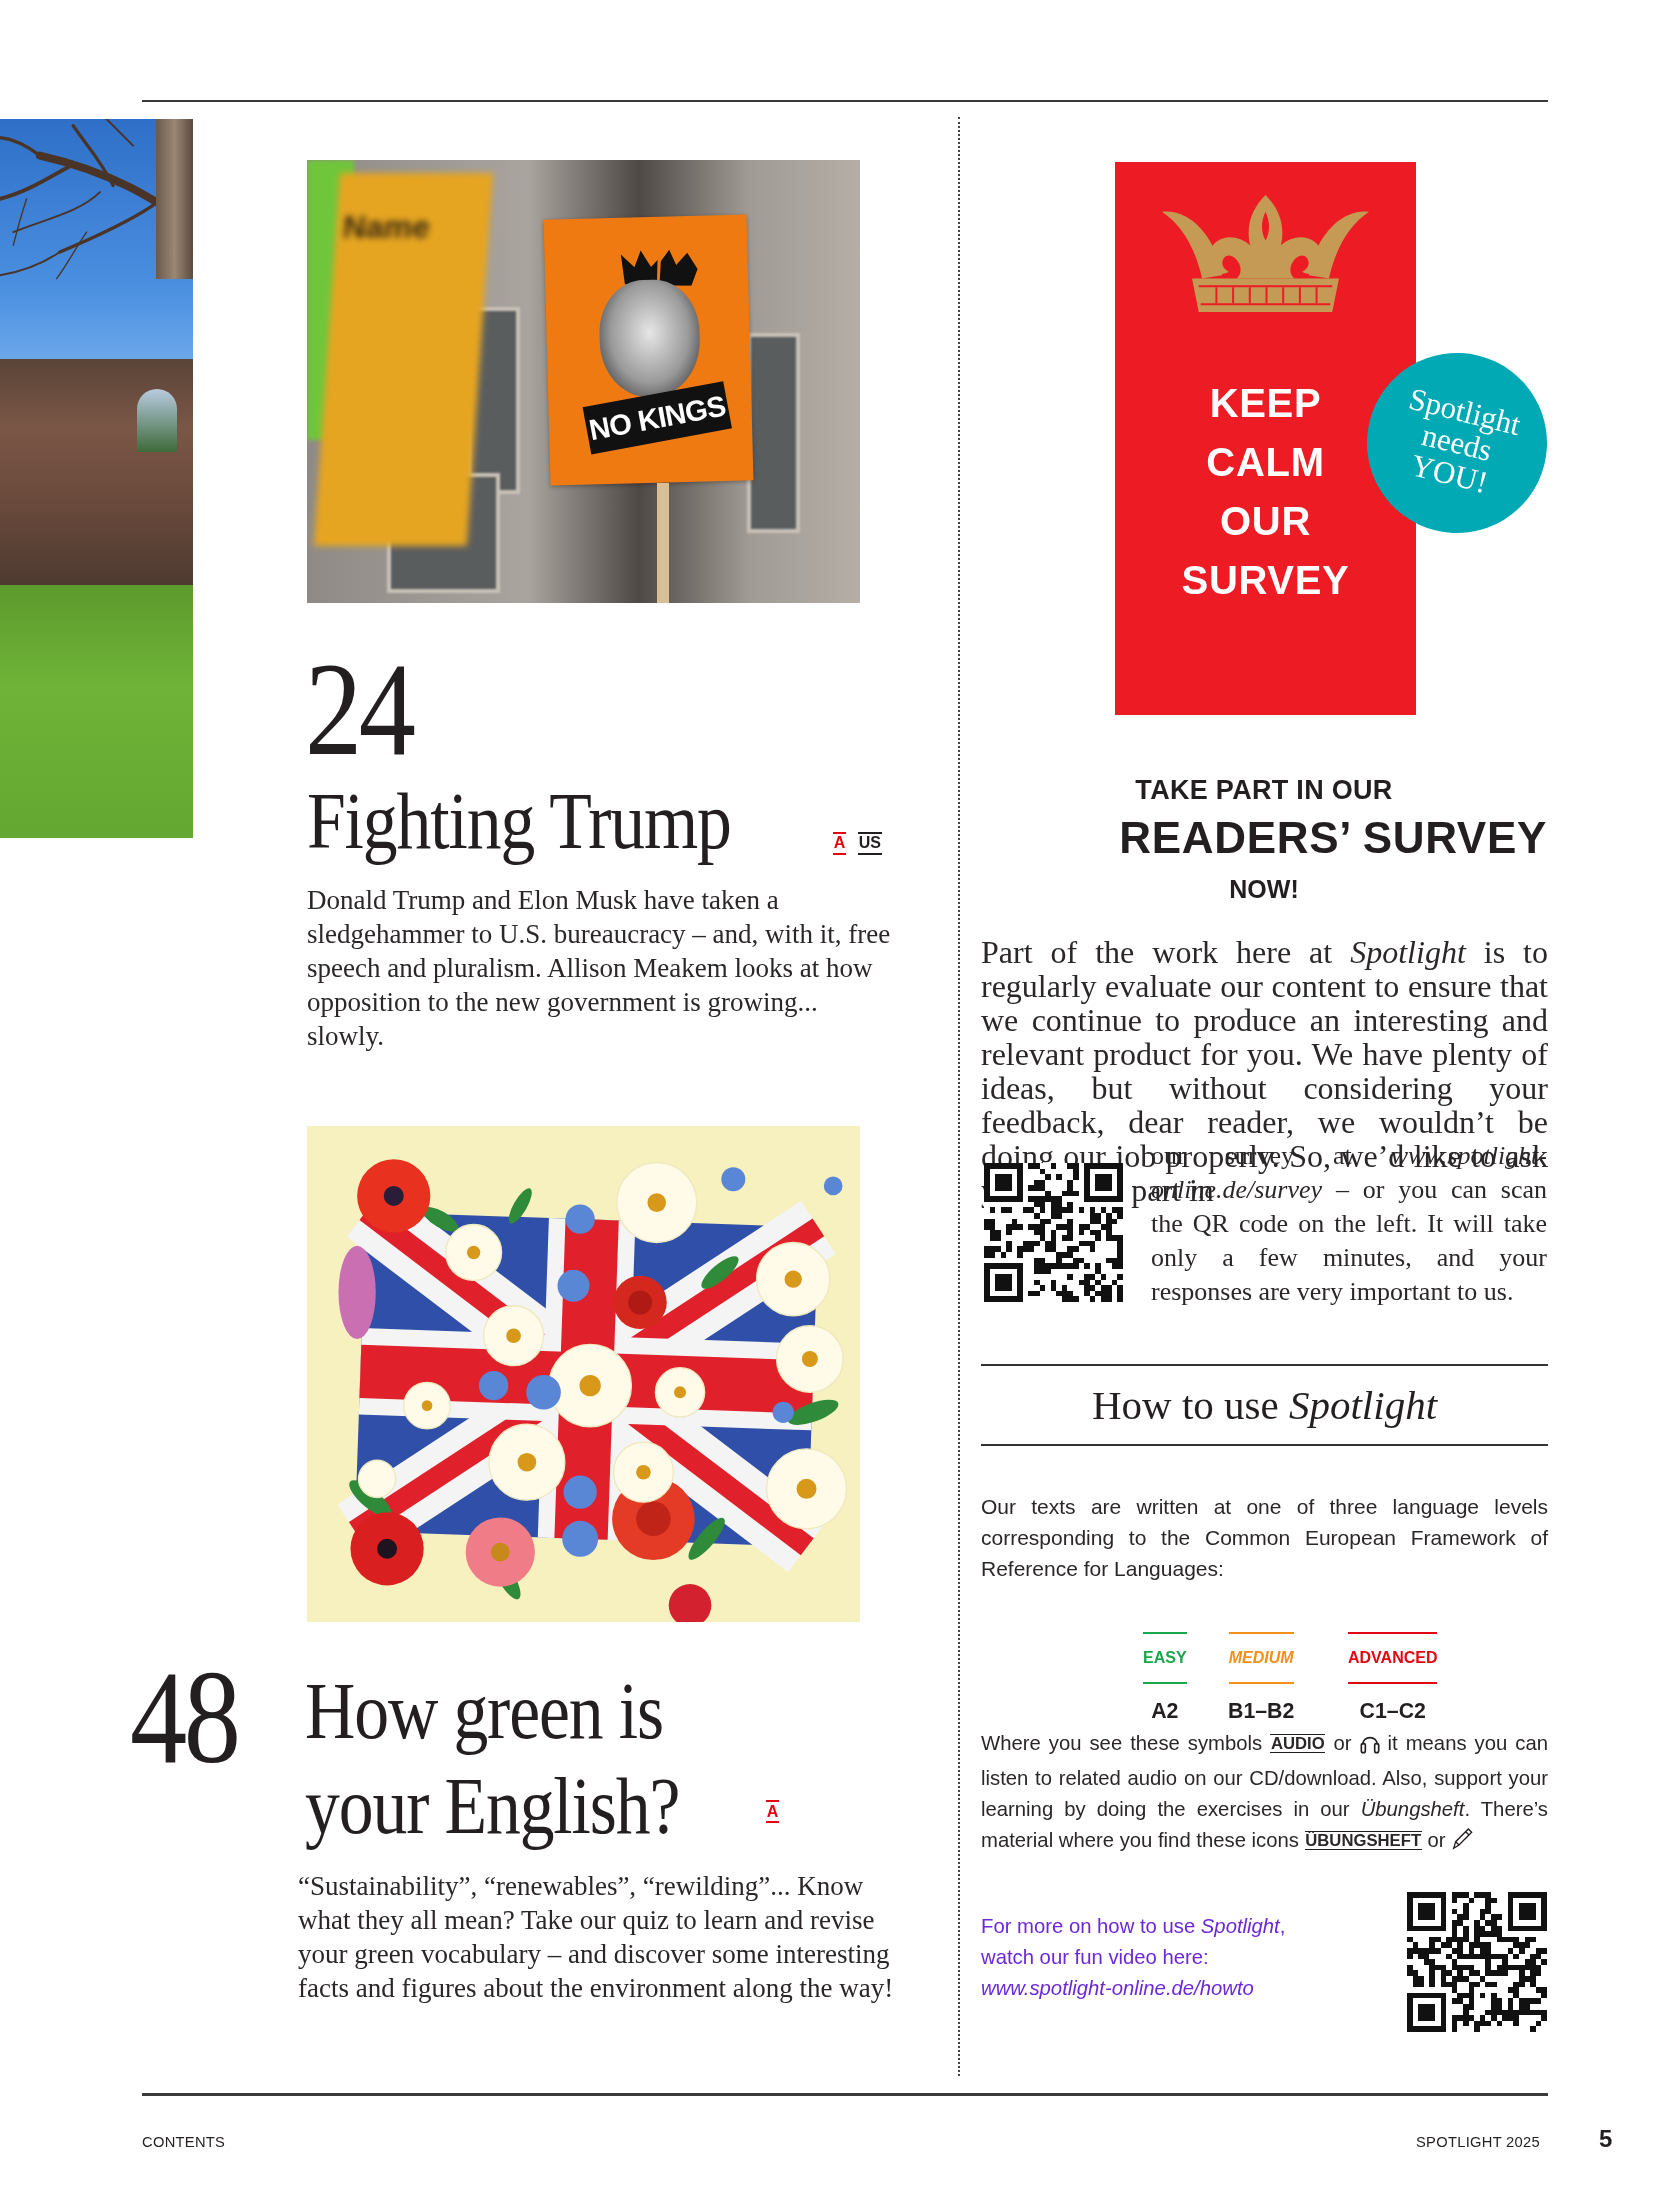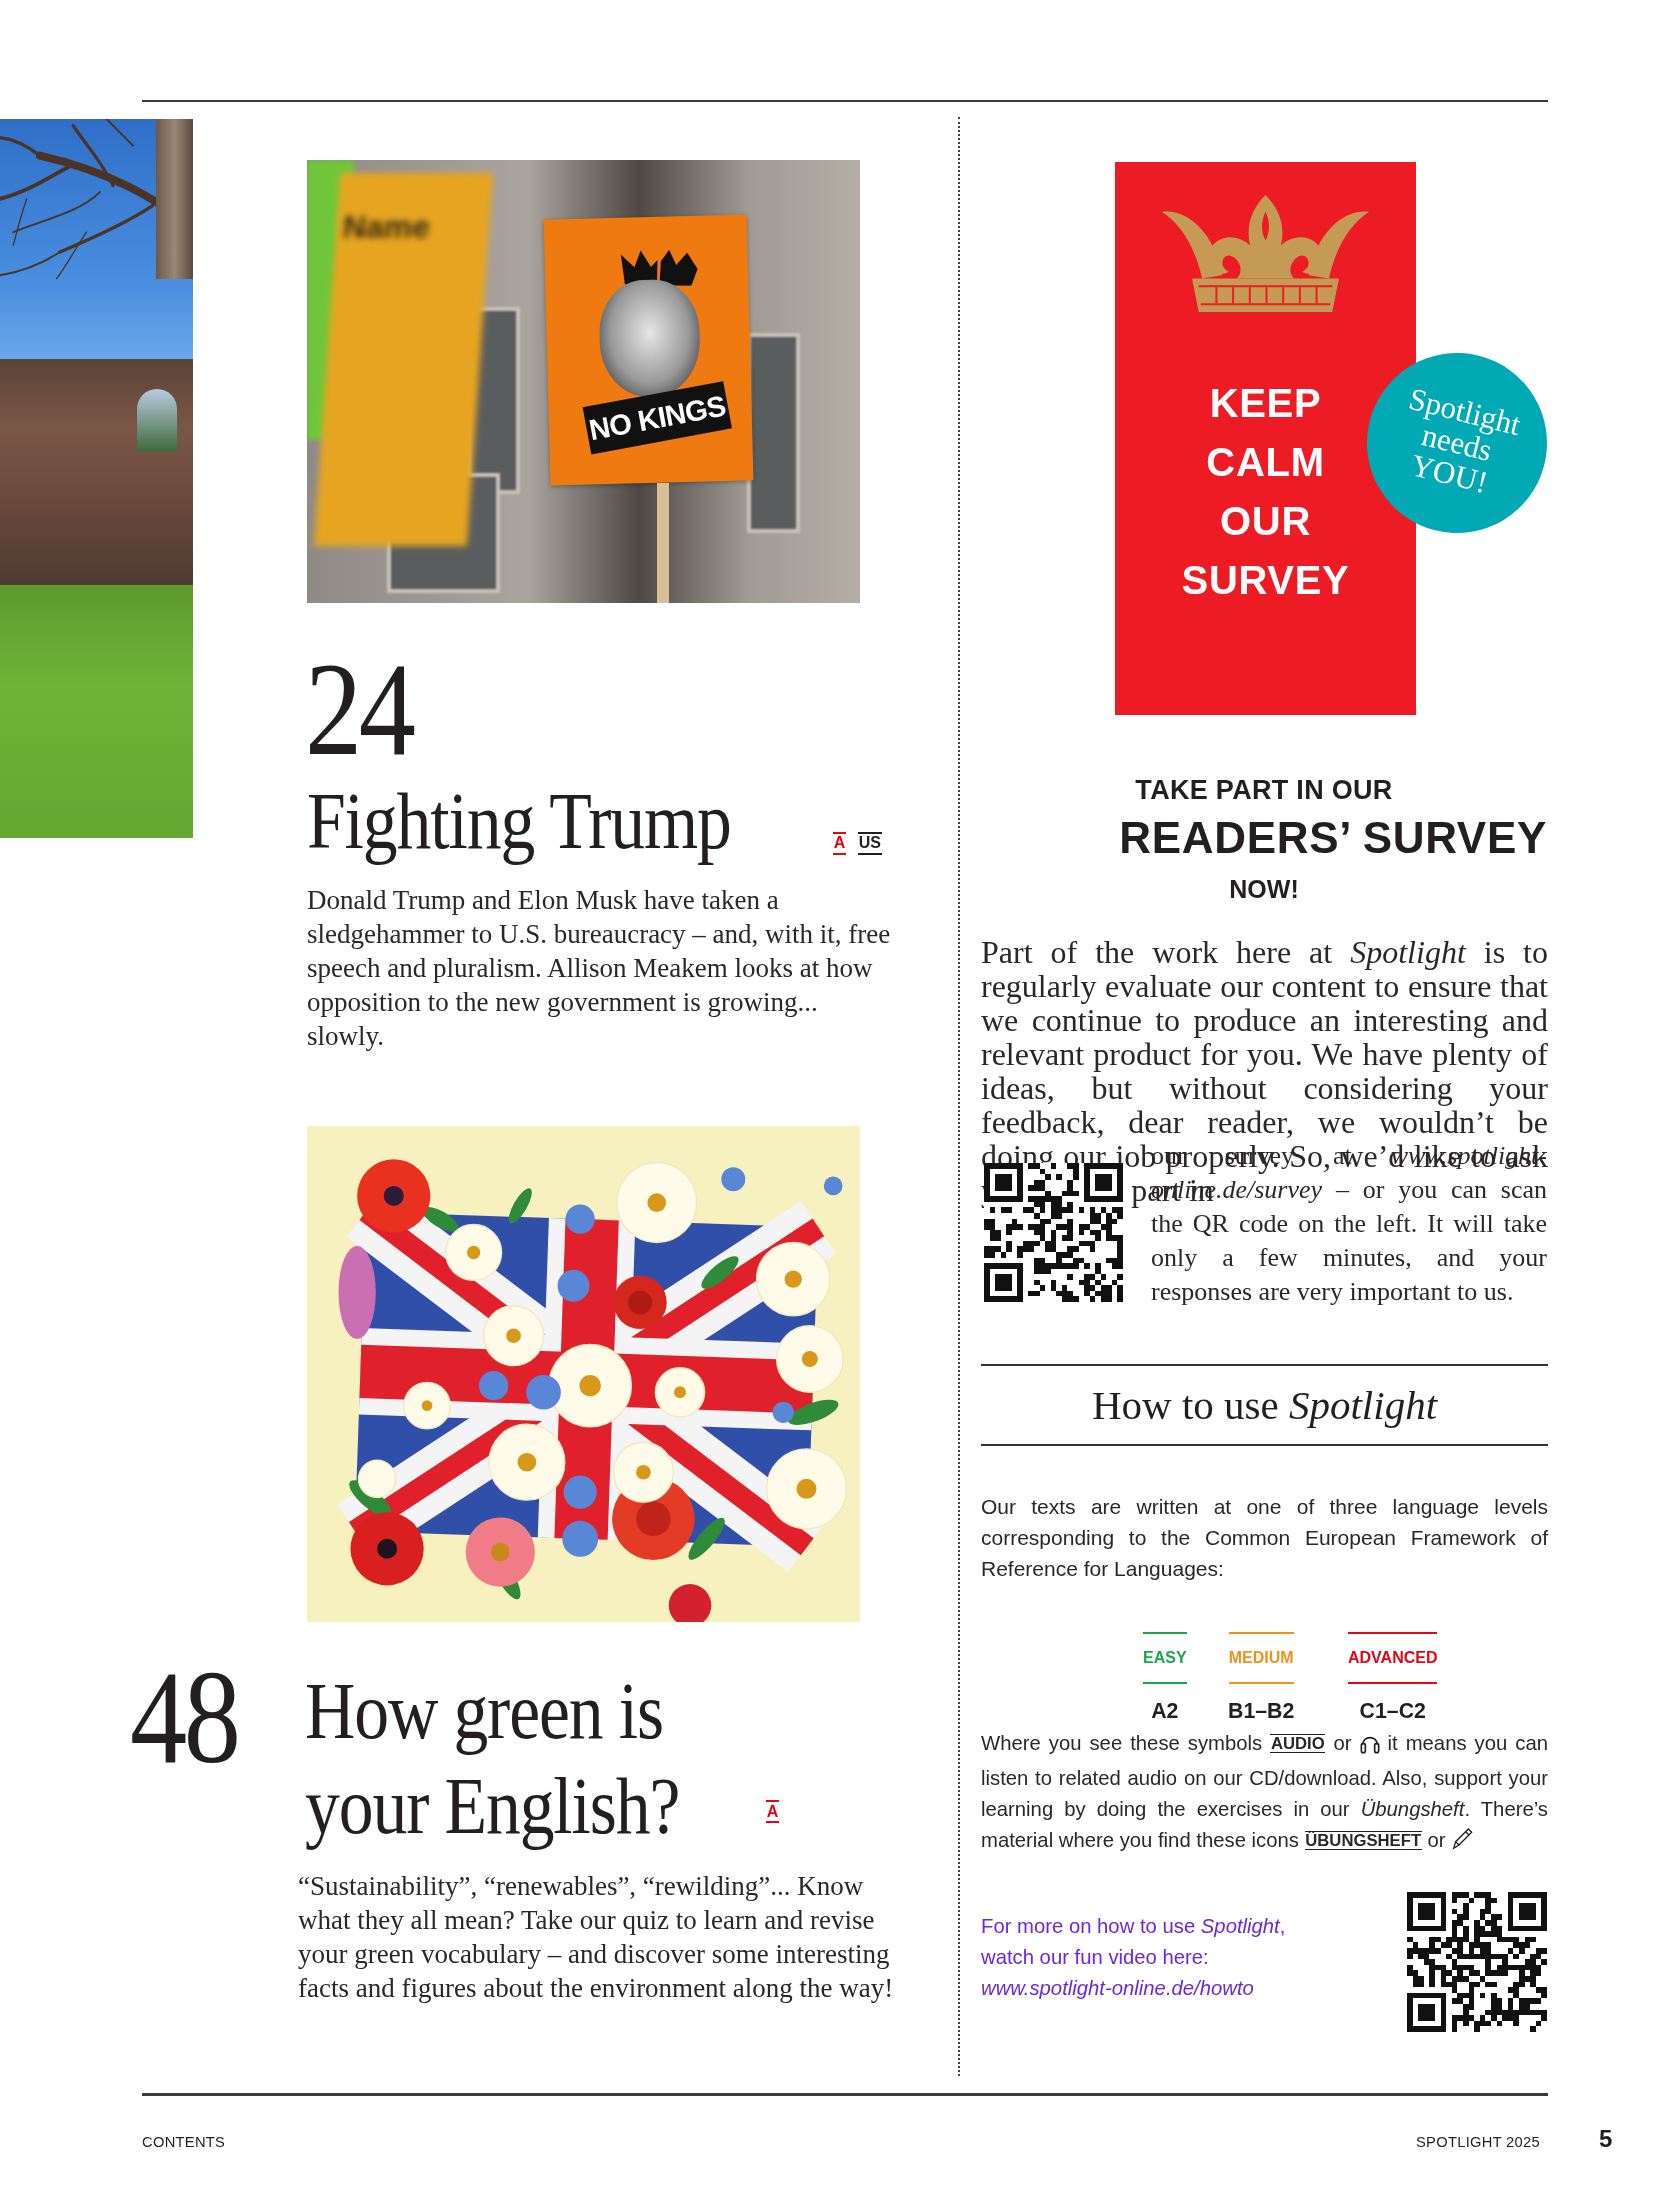--- a/index.html
+++ b/index.html
@@ -925,21 +925,21 @@
 <div class="abs howto-rule-bot"></div>
 
 <div class="abs howto-intro">Our texts are written at one of three language levels corresponding to the Common European Framework of Reference for Languages:</div>
 
 <div class="abs levels">
   <div class="level" style="left:10px;">
     <div class="lbl" style="color:#1aa64a;border-color:#1aa64a;">EASY</div>
     <div class="cefr">A2</div>
   </div>
   <div class="level" style="left:95px;">
-    <div class="lbl" style="color:#f39019;border-color:#f39019;">MEDIUM</div>
+    <div class="lbl" style="color:#f39019;border-color:#f39019;font-style:italic;">MEDIUM</div>
     <div class="cefr">B1–B2</div>
   </div>
   <div class="level" style="left:215px;">
     <div class="lbl" style="color:#e30613;border-color:#e30613;">ADVANCED</div>
     <div class="cefr">C1–C2</div>
   </div>
 </div>
 
 <div class="abs howto-symbols"><span>Where you see these symbols </span><span class="tagw">AUDIO</span><span> or </span><span class="icon-inline"><svg width="20" height="24" viewBox="0 0 30 36">
         <path d="M4 22 C4 8 26 8 26 22" fill="none" stroke="#231f20" stroke-width="2.5"></path>

